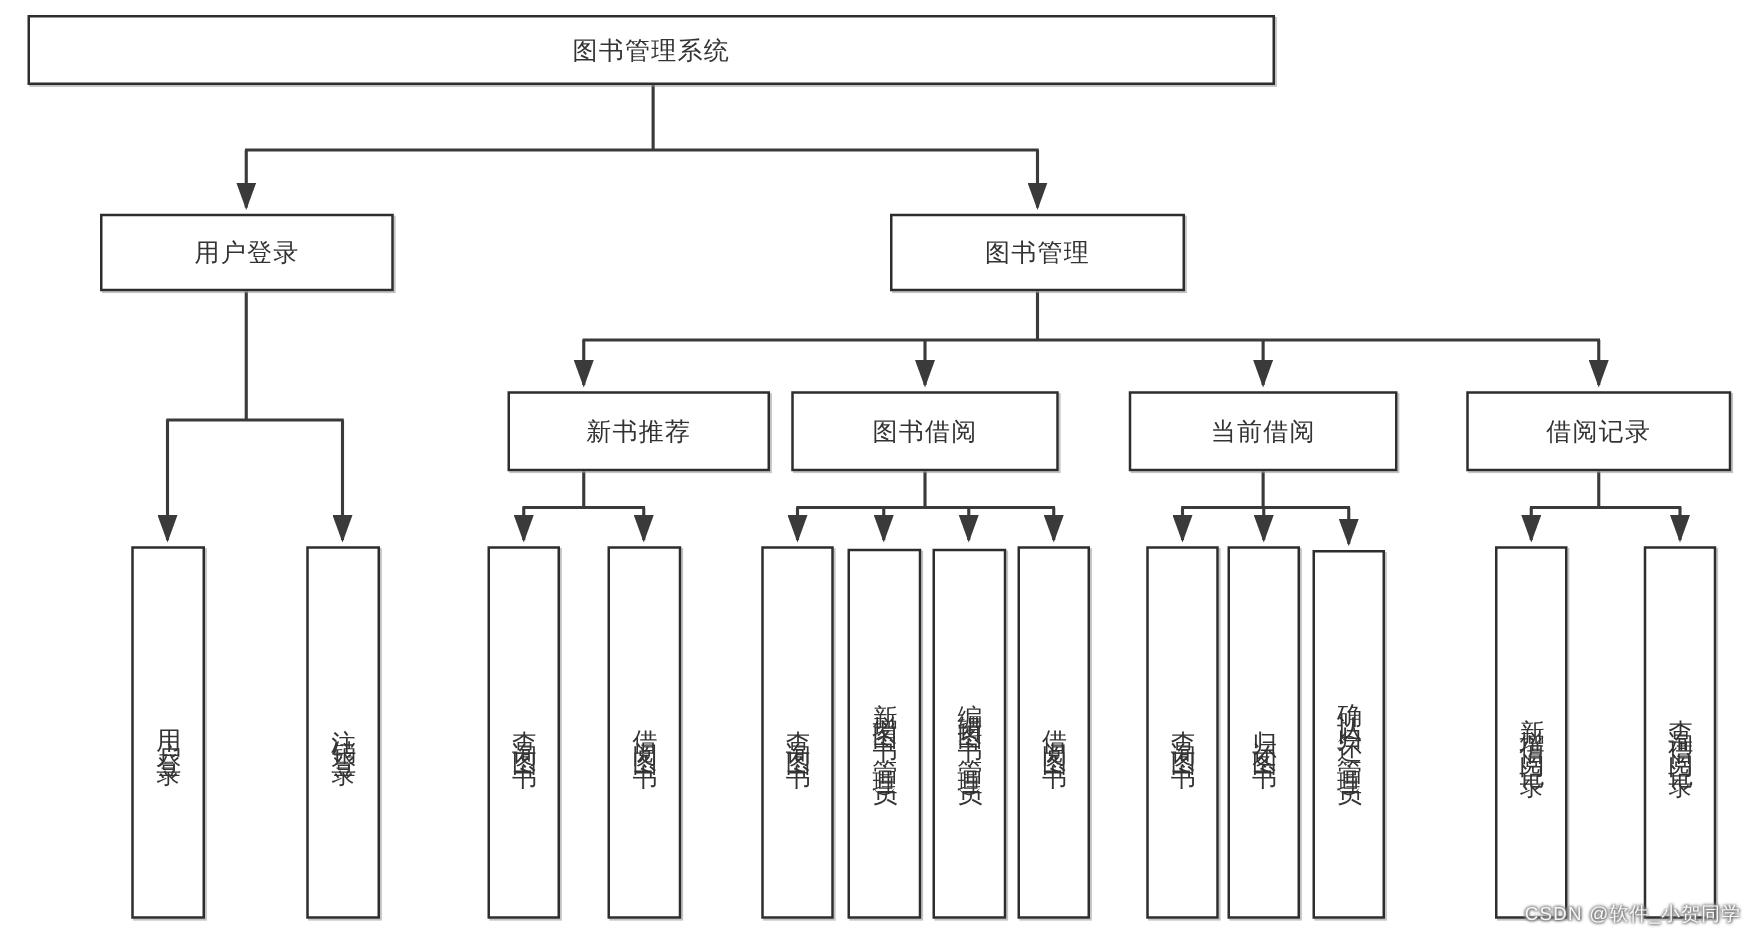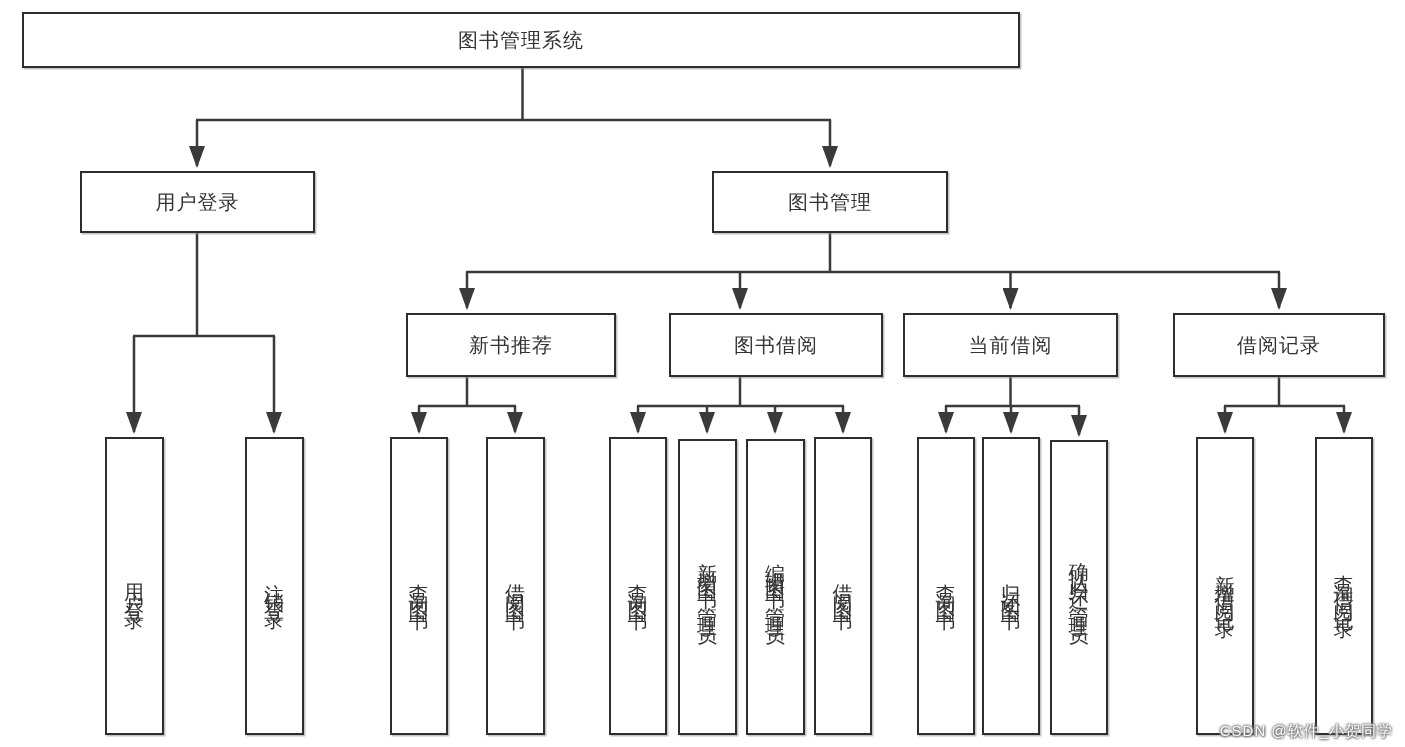--- a/index.html
+++ b/index.html
@@ -103,21 +103,21 @@
   <div class="node h" style="left:80px;top:171px;width:235px;height:62px;">
     <span class="lbl">用户登录</span>
   </div>
   <div class="node h" style="left:712px;top:171px;width:236px;height:62px;font-family:Liberation Mono, monospace;">
     <span class="lbl">图书管理</span>
   </div>
 
   <div class="node h" style="left:362px;top:313px;width:210px;height:64px;margin-left:44px;">
     <span class="lbl">新书推荐</span>
   </div>
-  <div class="node h" style="left:633px;top:313px;width:214px;height:64px;margin-left:36px;">
+  <div class="node h" style="left:633px;top:313px;width:214px;height:64px;">
     <span class="lbl">图书借阅</span>
   </div>
   <div class="node h" style="left:1173px;top:313px;width:212px;height:64px;">
     <span class="lbl">借阅记录</span>
   </div>
   <div class="node h" style="left:903px;top:313px;width:215px;height:64px;">
     <span class="lbl">当前借阅</span>
   </div>
 
   <div class="node v" style="left:105px;top:437px;width:59px;height:298px;">

